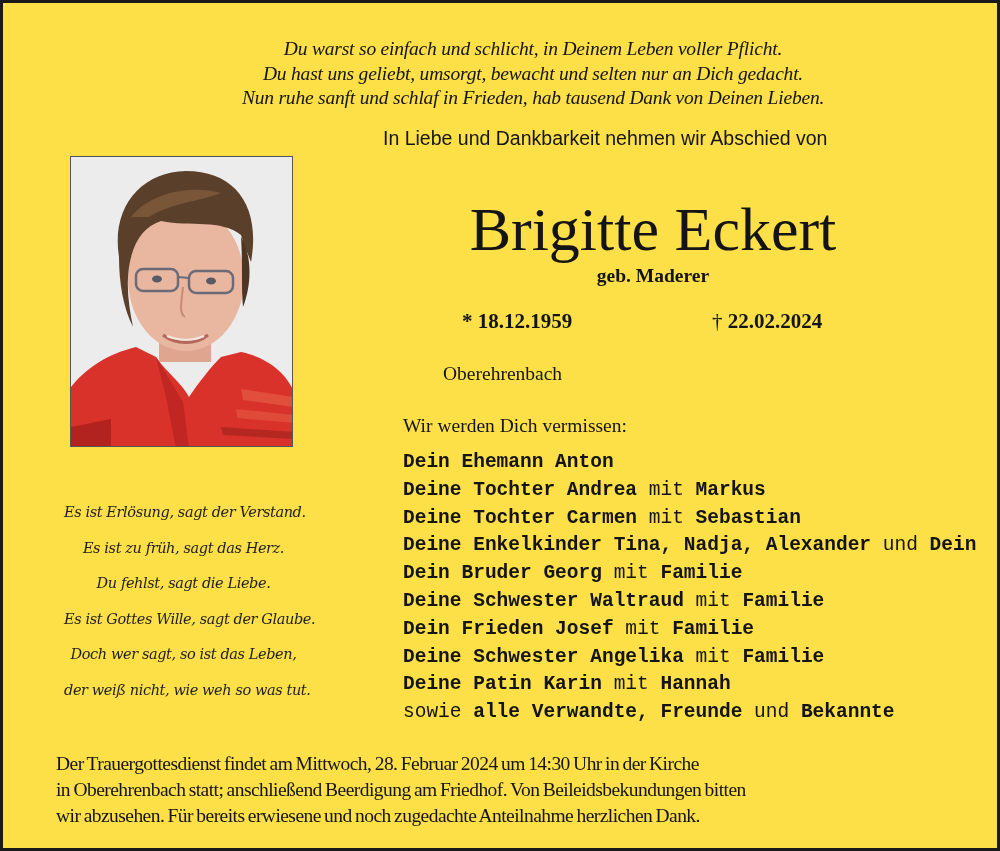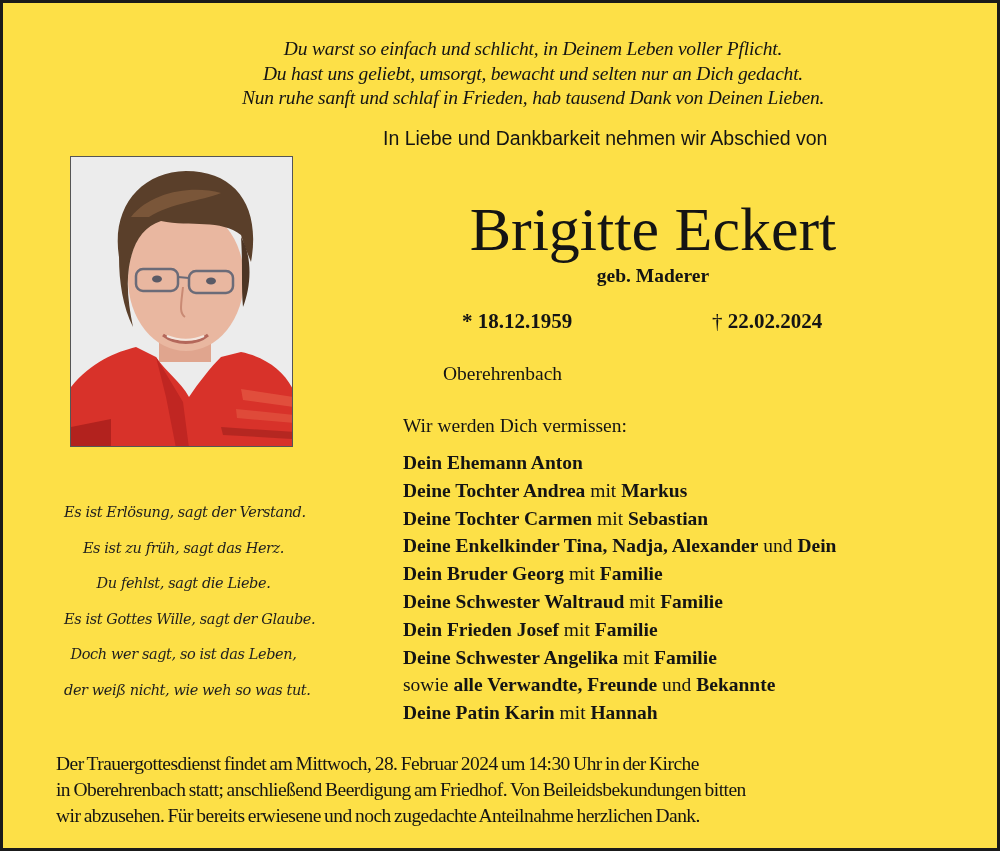--- a/index.html
+++ b/index.html
@@ -39,21 +39,21 @@
     .place {
       position: absolute; left: 440px; top: 360px; width: 420px; text-align: left;
       font-family: "Liberation Serif", serif; font-size: 19.5px;
     }
     .miss-heading {
       position: absolute; left: 400px; top: 412px;
       font-family: Liberation Serif, serif; font-size: 19.5px; white-space: nowrap;
     }
     .family {
       position: absolute; left: 400px; top: 446px;
-      font-family: Liberation Serif, serif; font-size: 19.5px; line-height: 27.8px;
+      font-family: Liberation Mono, monospace; font-size: 19.5px; line-height: 27.8px;
     }
     .family .row { white-space: nowrap; }
     .family .b { font-weight: bold; }
     .photo {
       position: absolute; left: 67px; top: 153px; width: 223px; height: 291px;
       border: 1px solid #555; box-sizing: border-box; overflow: hidden; background: #ececec;
     }
     .verse {
       position: absolute; left: 40px; top: 492px; width: 260px; text-align: center;
       font-family: "DejaVu Serif", serif; font-style: italic; font-size: 14.5px; line-height: 35.5px;
@@ -140,22 +140,22 @@
 
   <div class="family">
     <div class="row"><span class="b">Dein Ehemann Anton</span></div>
     <div class="row"><span class="b">Deine Tochter Andrea</span><span> mit </span><span class="b">Markus</span></div>
     <div class="row"><span class="b">Deine Tochter Carmen</span><span> mit </span><span class="b">Sebastian</span></div>
     <div class="row"><span class="b">Deine Enkelkinder Tina, Nadja, Alexander</span><span> und </span><span class="b">Dein</span></div>
     <div class="row"><span class="b">Dein Bruder Georg</span><span> mit </span><span class="b">Familie</span></div>
     <div class="row"><span class="b">Deine Schwester Waltraud</span><span> mit </span><span class="b">Familie</span></div>
     <div class="row"><span class="b">Dein Frieden Josef</span><span> mit </span><span class="b">Familie</span></div>
     <div class="row"><span class="b">Deine Schwester Angelika</span><span> mit </span><span class="b">Familie</span></div>
+    <div class="row"><span class="b">Deine Patin Karin</span><span> mit </span><span class="b">Hannah</span></div>
     <div class="row"><span>sowie </span><span class="b">alle Verwandte, Freunde</span><span> und </span><span class="b">Bekannte</span></div>
-    <div class="row"><span class="b">Deine Patin Karin</span><span> mit </span><span class="b">Hannah</span></div>
   </div>
 
   <div class="service">
     <div>Der Trauergottesdienst findet am Mittwoch, 28. Februar 2024 um 14:30 Uhr in der Kirche</div>
     <div>in Oberehrenbach statt; anschließend Beerdigung am Friedhof. Von Beileidsbekundungen bitten</div>
     <div>wir abzusehen. Für bereits erwiesene und noch zugedachte Anteilnahme herzlichen Dank.</div>
   </div>
 
 </div>
 

